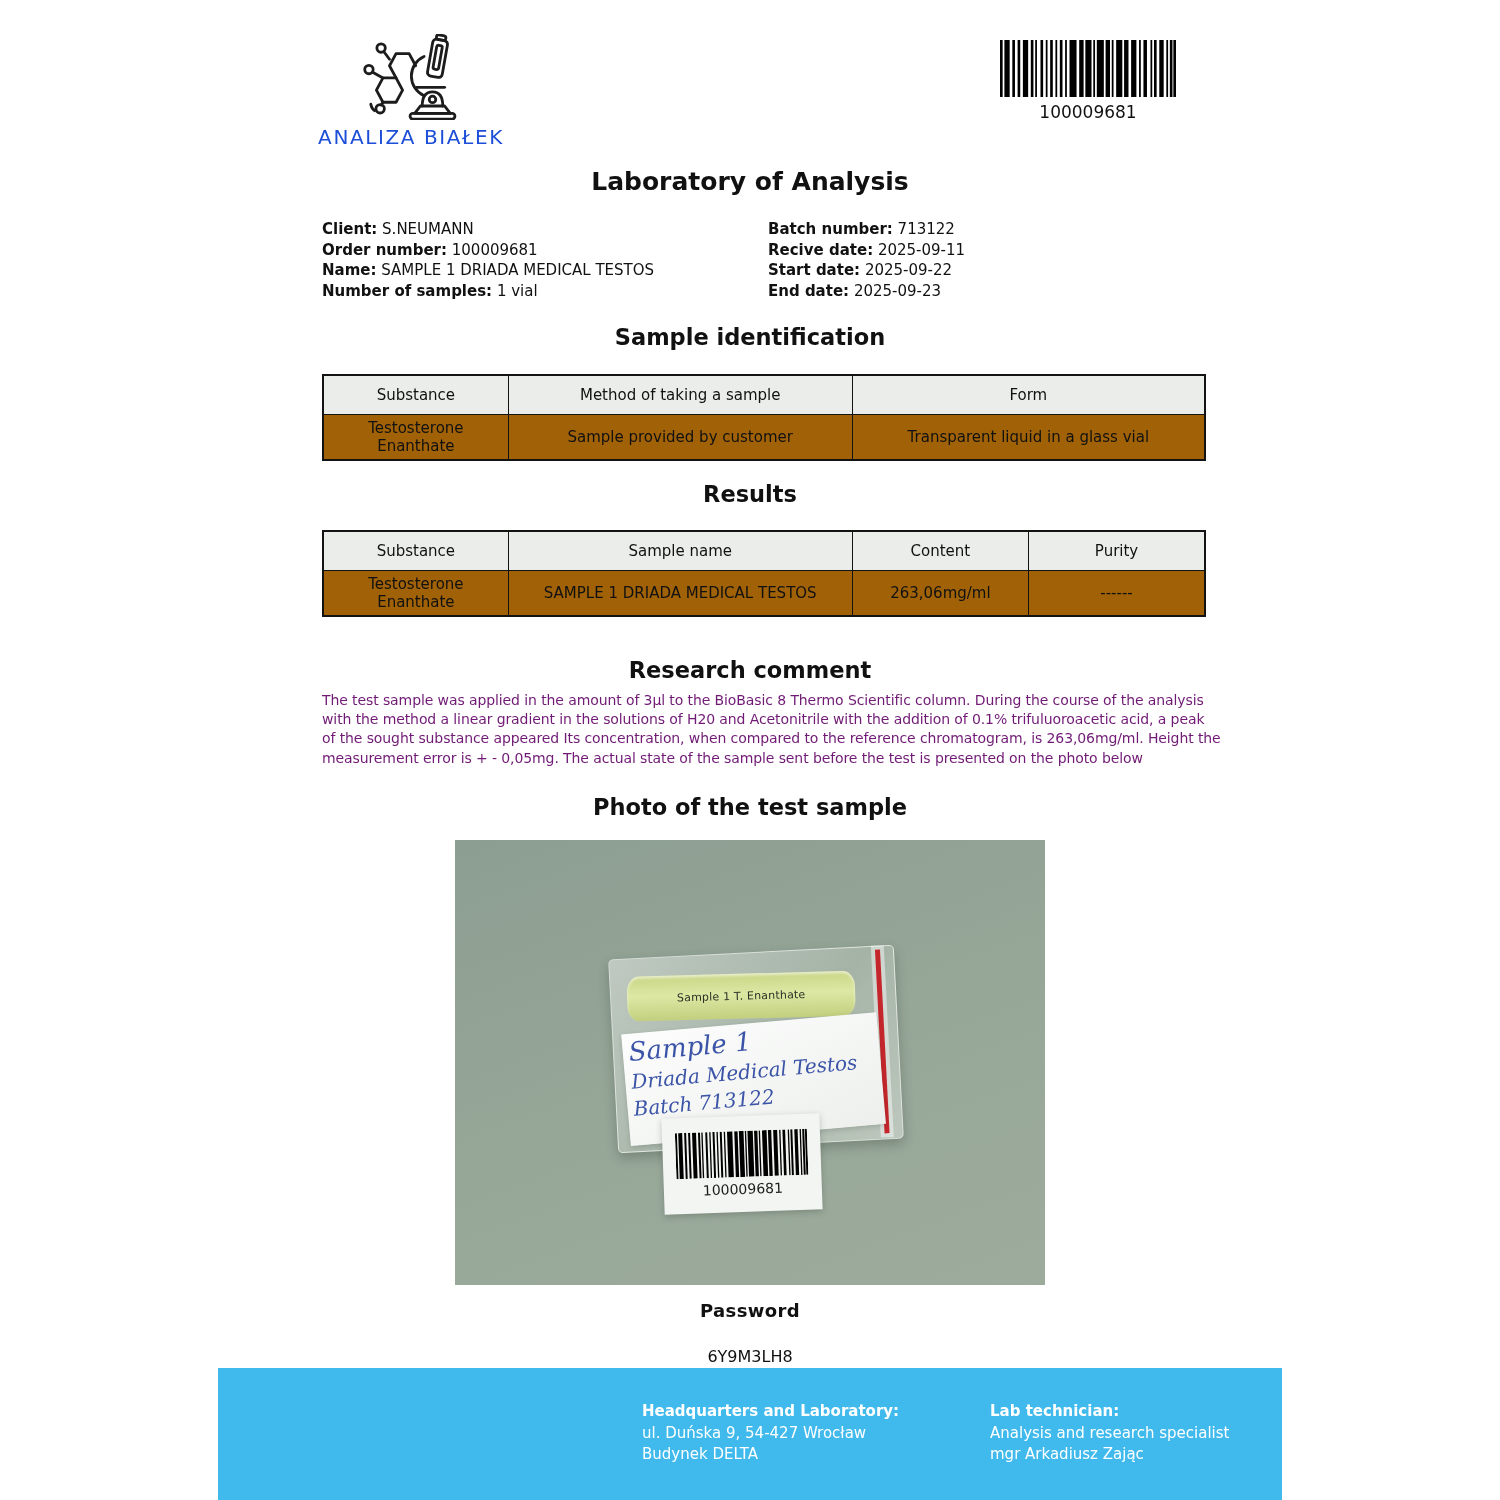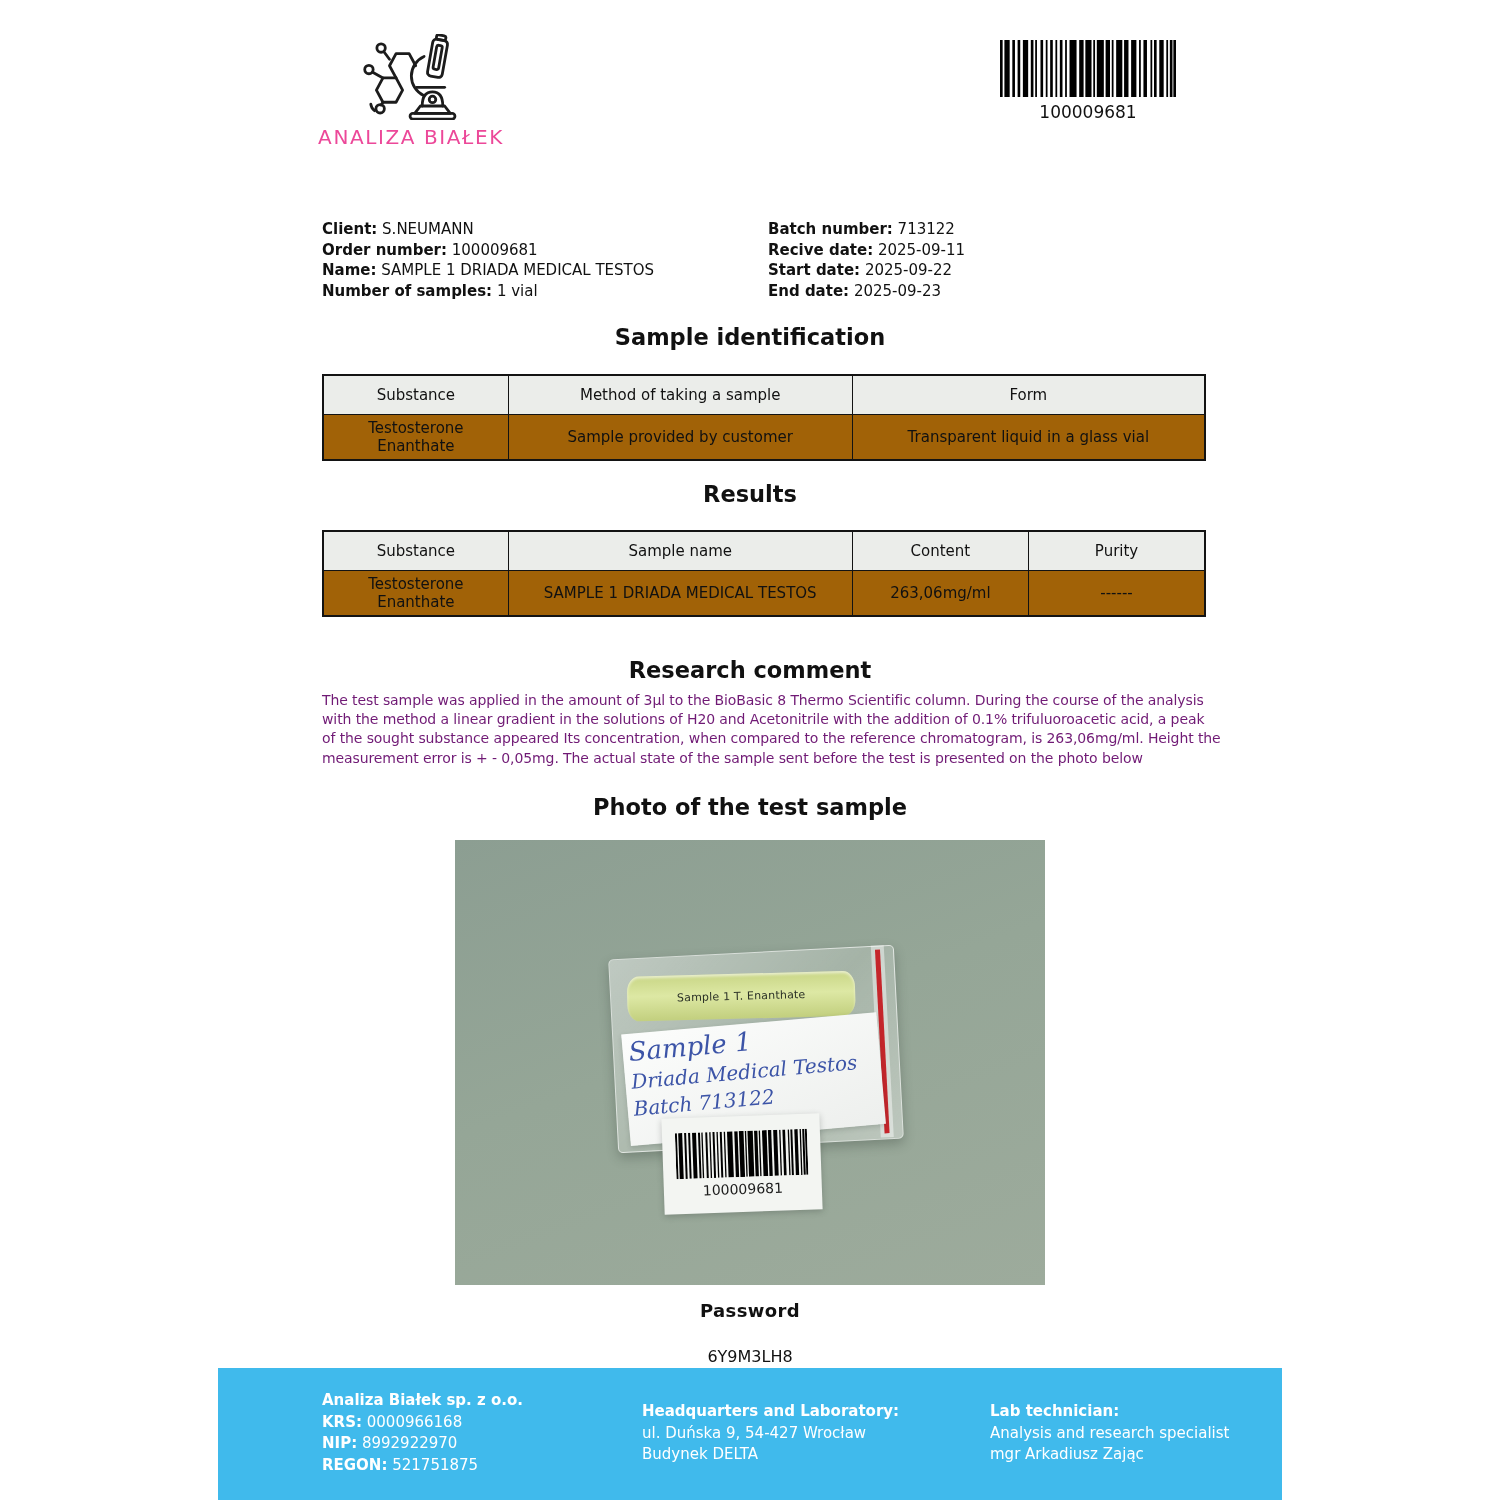--- a/index.html
+++ b/index.html
@@ -7,21 +7,21 @@
     width: 1500px; height: 1500px;
     background: #ffffff;
     font-family: "DejaVu Sans", sans-serif;
     color: #111;
   }
   .page { position: relative; width: 1500px; height: 1500px; overflow: hidden; background: #fff; }
 
   
   .logo-block { position: absolute; left: 316px; top: 34px; width: 190px; text-align: center; }
   .logo-block svg.logo-icon { width: 106px; height: 86px; display: inline-block; }
-  .logo-text { margin-top: 1px; font-size: 20px; letter-spacing: 1.6px; color: #ec4899; white-space: nowrap; }
+  .logo-text { margin-top: 1px; font-size: 20px; letter-spacing: 1.6px; color: #1d4ed8; white-space: nowrap; }
 
   .barcode-top { position: absolute; left: 999px; top: 40px; width: 178px; text-align: center; }
   .barcode-top svg { width: 176px; height: 57px; display: block; margin: 0 auto; }
   .barcode-number { font-size: 17px; margin-top: 5px; color: #111; }
 
   
   .doc-title { position: absolute; top: 167px; left: 0; width: 100%; text-align: center;
                font-size: 25px; font-weight: bold; margin: 0; }
 
   .info-grid { position: absolute; left: 322px; top: 219px; width: 900px; display: flex; }
@@ -162,20 +162,21 @@
         <rect x="87.5" y="0" width="1.5" height="32"></rect>
           <rect x="90.5" y="0" width="2.5" height="32"></rect>
         <rect x="94.5" y="0" width="1" height="32"></rect>
           <rect x="96.5" y="0" width="1.5" height="32"></rect>
         <rect x="98.5" y="0" width="1.5" height="32"></rect>
       </g>
     </svg>
     <div class="barcode-number">100009681</div>
   </div>
 
+  <h1 class="doc-title">Laboratory of Analysis</h1>
 
   <div class="info-grid">
     <div class="info-col left">
       <div class="info-line"><span class="lbl">Client:</span> <span>S.NEUMANN</span></div>
       <div class="info-line"><span class="lbl">Order number:</span> <span>100009681</span></div>
       <div class="info-line"><span class="lbl">Name:</span> <span>SAMPLE 1 DRIADA MEDICAL TESTOS</span></div>
       <div class="info-line"><span class="lbl">Number of samples:</span> <span>1 vial</span></div>
     </div>
     <div class="info-col right">
       <div class="info-line"><span class="lbl">Batch number:</span> <span>713122</span></div>
@@ -257,26 +258,20 @@
       <div class="pb-num">100009681</div>
     </div>
   </div>
 
   <div class="password-block">
     <div class="password-label">Password</div>
     <div class="password-value">6Y9M3LH8</div>
   </div>
 
   <footer class="footer">
-    <div class="f-col f-col1">
-      <div class="f-title">Analiza Białek sp. z o.o.</div>
-      <div class="f-line"><span class="f-lbl">KRS:</span> <span>0000966168</span></div>
-      <div class="f-line"><span class="f-lbl">NIP:</span> <span>8992922970</span></div>
-      <div class="f-line"><span class="f-lbl">REGON:</span> <span>521751875</span></div>
-    </div>
     <div class="f-col f-col2">
       <div class="f-title">Headquarters and Laboratory:</div>
       <div class="f-line">ul. Duńska 9, 54-427 Wrocław</div>
       <div class="f-line">Budynek DELTA</div>
     </div>
     <div class="f-col f-col3">
       <div class="f-title">Lab technician:</div>
       <div class="f-line">Analysis and research specialist</div>
       <div class="f-line">mgr Arkadiusz Zając</div>
     </div>

